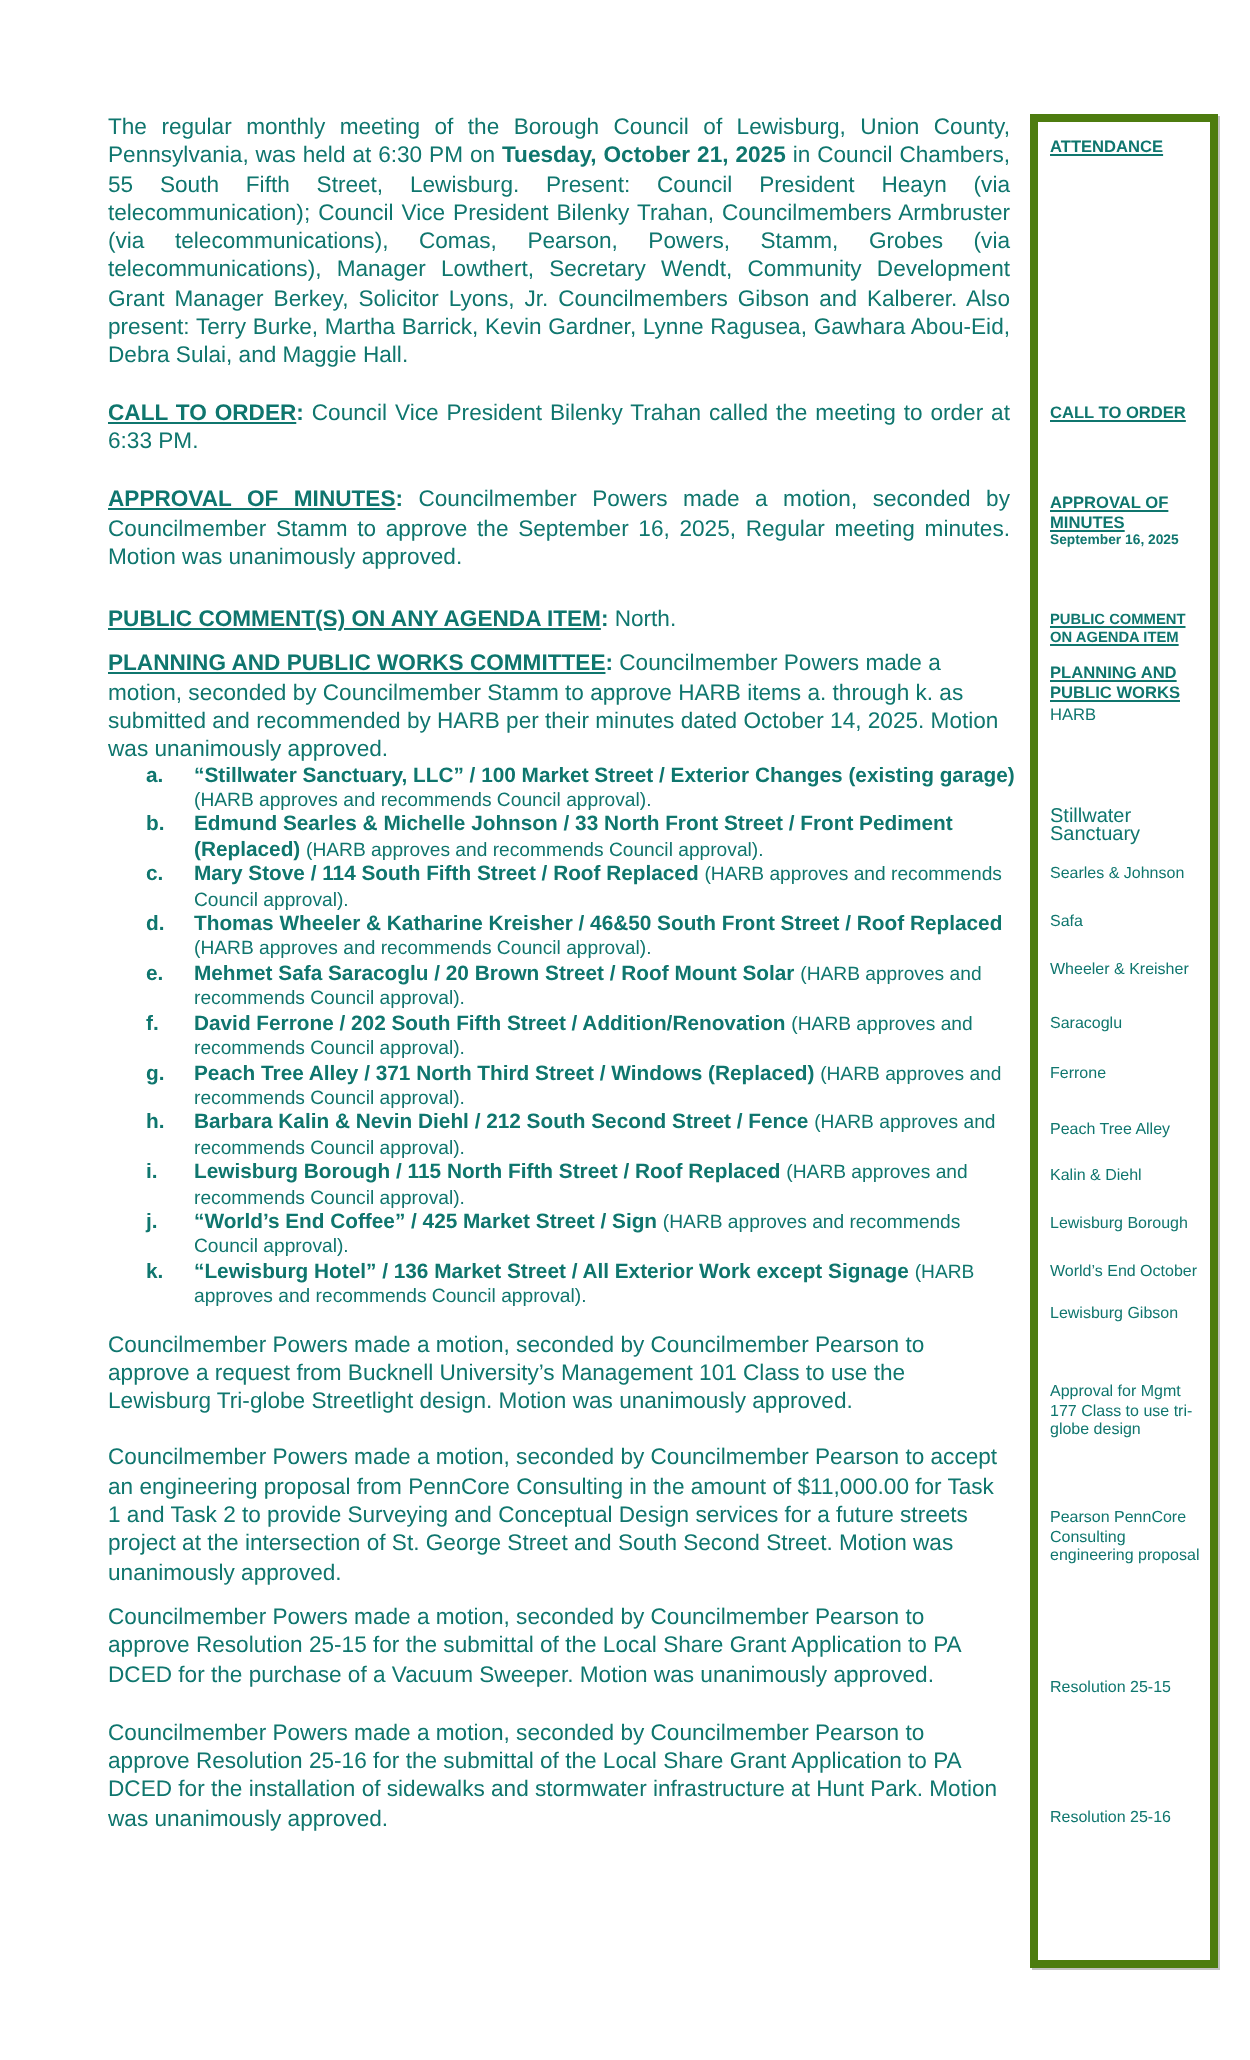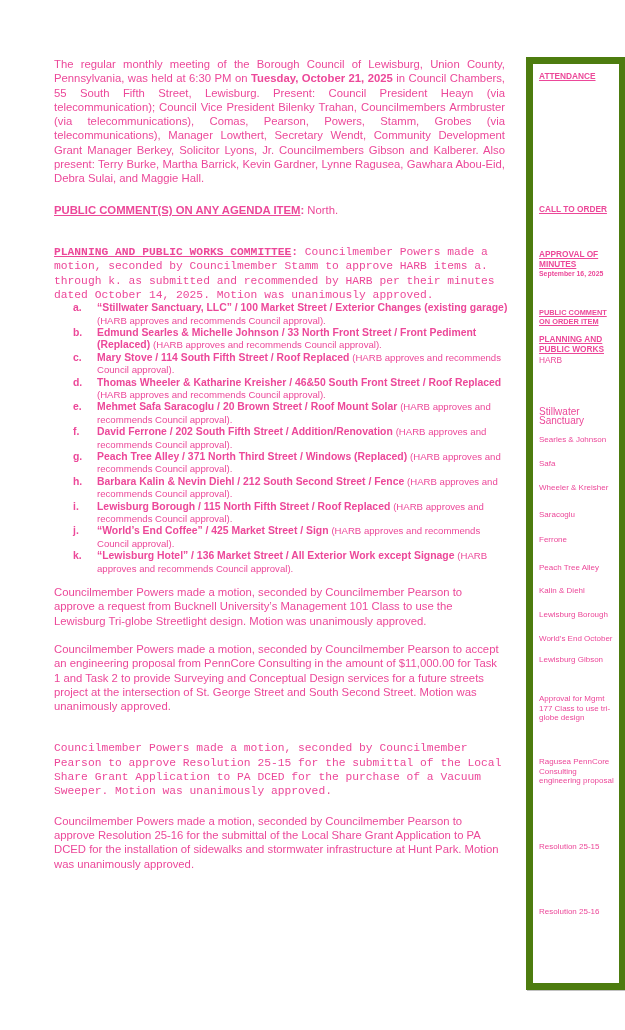--- a/index.html
+++ b/index.html
@@ -2,81 +2,83 @@
 <html><head>
 <meta charset="utf-8">
 <style>
   html, body { margin: 0; padding: 0; background: #ffffff; }
   .page {
     position: relative;
     width: 625px;
     height: 1030px;
     background: #ffffff;
     font-family: "Liberation Sans", sans-serif;
-    color: #ec4899;
+    color: #0f766e;
     overflow: hidden;
   }
   .main {
     position: absolute;
     left: 54px;
     top: 57px;
     width: 451px;
     font-size: 11.3px;
     line-height: 14.3px;
   }
   .para { margin: 0; }
   .justify { text-align: justify; }
   .bold { font-weight: bold; }
   .hd { font-weight: bold; text-decoration: underline; }
   .mt14 { margin-top: 14px; }
   .mt15 { margin-top: 15px; }
   .mt17 { margin-top: 17px; }
-  .mt12 { margin-top: 28px; font-family: Liberation Mono, monospace; }
+  .mt12 { margin-top: 8px; }
   .mt10 { margin-top: 10px; }
 
   .harb-list { margin: 0 -8px 0 0; }
   .hitem {
     display: flex;
     padding-left: 19px;
     font-size: 10.4px;
     line-height: 12.4px;
   }
   .hitem .letter { width: 24px; flex: 0 0 24px; font-weight: bold; }
   .hitem .itext { flex: 1; }
   .hitem .title { font-weight: bold; }
   .hitem .note { font-weight: normal; font-size: 9.6px; }
 
   .sidebar-box {
     position: absolute;
-    left: 526px;
+    left: 515px;
     top: 57px;
     width: 86px;
     height: 919px;
-    border: 7px solid #4d7c0f;
+    border: 4px solid #4d7c0f;
     box-shadow: 1px 1px 0 rgba(120,120,120,0.45);
     background: #ffffff;
   }
   .snote { position: absolute; left: 6px; right: 3px; }
   .s-header { font-weight: bold; text-decoration: underline; font-size: 8.3px; line-height: 10px; }
   .s-smallheader { font-weight: bold; text-decoration: underline; font-size: 7.4px; line-height: 8.8px; }
   .s-date { font-weight: bold; font-size: 6.9px; line-height: 8px; }
   .s-plain { font-size: 8.3px; line-height: 9.5px; }
   .s-entity { font-size: 8px; line-height: 9.5px; }
   .s-entity-sm { font-size: 10px; line-height: 9px; }
 </style>
 </head>
 <body>
 
 <div class="page">
 
   <div class="main">
 
     <p class="para justify"><span>The regular monthly meeting of the Borough Council of Lewisburg, Union County, Pennsylvania, was held at 6:30 PM on </span><span class="bold">Tuesday, October 21, 2025</span><span> in Council Chambers, 55 South Fifth Street, Lewisburg.  Present: Council President Heayn (via telecommunication); Council Vice President Bilenky Trahan, Councilmembers Armbruster (via telecommunications), Comas, Pearson, Powers, Stamm, Grobes (via telecommunications), Manager Lowthert, Secretary Wendt, Community Development Grant Manager Berkey, Solicitor Lyons, Jr. Councilmembers Gibson and Kalberer. Also present:  Terry Burke, Martha Barrick, Kevin Gardner, Lynne Ragusea, Gawhara Abou-Eid, Debra Sulai, and Maggie Hall.</span></p>
 
+    <p class="para justify mt14"><span class="hd">CALL TO ORDER</span><span class="bold">:</span><span> Council Vice President Bilenky Trahan called the meeting to order at 6:33 PM.</span></p>
 
+    <p class="para justify mt15"><span class="hd">APPROVAL OF MINUTES</span><span class="bold">:</span><span>  Councilmember Powers made a motion, seconded by Councilmember Stamm to approve the September 16, 2025, Regular meeting minutes.  Motion was unanimously approved.</span></p>
 
     <p class="para mt17"><span class="hd">PUBLIC COMMENT(S) ON ANY AGENDA ITEM</span><span class="bold">:</span><span>  North.</span></p>
 
     <p class="para mt12"><span class="hd">PLANNING AND PUBLIC WORKS COMMITTEE</span><span class="bold">:</span><span>  Councilmember Powers made a motion, seconded by Councilmember Stamm to approve HARB items a. through k. as submitted and recommended by HARB per their minutes dated October 14, 2025.  Motion was unanimously approved.</span></p>
 
     <div class="harb-list">
       <div class="hitem">
           <span class="letter">a.</span>
           <span class="itext"><span class="title">“Stillwater Sanctuary, LLC” / 100 Market Street / Exterior Changes (existing garage)</span> <span class="note">(HARB approves and recommends Council approval).</span></span>
         </div>
@@ -127,33 +129,33 @@
     <p class="para mt12">Councilmember Powers made a motion, seconded by Councilmember Pearson to approve Resolution 25-15 for the submittal of the Local Share Grant Application to PA DCED for the purchase of a Vacuum Sweeper.  Motion was unanimously approved.</p>
     <p class="para mt15">Councilmember Powers made a motion, seconded by Councilmember Pearson to approve Resolution 25-16 for the submittal of the Local Share Grant Application to PA DCED for the installation of sidewalks and stormwater infrastructure at Hunt Park.  Motion was unanimously approved.</p>
 
   </div>
 
   <div class="sidebar-box">
     <div class="snote s-header" style="top:7px">ATTENDANCE</div>
     <div class="snote s-header" style="top:140px">CALL TO ORDER</div>
     <div class="snote s-header" style="top:185px">APPROVAL OF MINUTES</div>
     <div class="snote s-date" style="top:206px">September 16, 2025</div>
-    <div class="snote s-smallheader" style="top:245px">PUBLIC COMMENT ON ORDER ITEM</div>
+    <div class="snote s-smallheader" style="top:245px">PUBLIC COMMENT ON AGENDA ITEM</div>
     <div class="snote s-header" style="top:270px">PLANNING AND PUBLIC WORKS</div>
     <div class="snote s-plain" style="top:292px">HARB</div>
     <div class="snote s-entity-sm" style="top:343px">Stillwater Sanctuary</div>
     <div class="snote s-entity" style="top:371px">Searles &amp; Johnson</div>
     <div class="snote s-entity" style="top:395px">Safa</div>
     <div class="snote s-entity" style="top:419px">Wheeler &amp; Kreisher</div>
     <div class="snote s-entity" style="top:446px">Saracoglu</div>
     <div class="snote s-entity" style="top:471px">Ferrone</div>
     <div class="snote s-entity" style="top:499px">Peach Tree Alley</div>
     <div class="snote s-entity" style="top:522px">Kalin &amp; Diehl</div>
     <div class="snote s-entity" style="top:546px">Lewisburg Borough</div>
     <div class="snote s-entity" style="top:570px">World’s End October</div>
     <div class="snote s-entity" style="top:591px">Lewisburg Gibson</div>
     <div class="snote s-entity" style="top:630px">Approval for Mgmt 177 Class to use tri-globe design</div>
-    <div class="snote s-entity" style="top:693px">Ragusea PennCore Consulting engineering proposal</div>
+    <div class="snote s-entity" style="top:693px">Pearson PennCore Consulting engineering proposal</div>
     <div class="snote s-entity" style="top:778px">Resolution 25-15</div>
     <div class="snote s-entity" style="top:843px">Resolution 25-16</div>
   </div>
 
 </div>
 
 </body></html>

